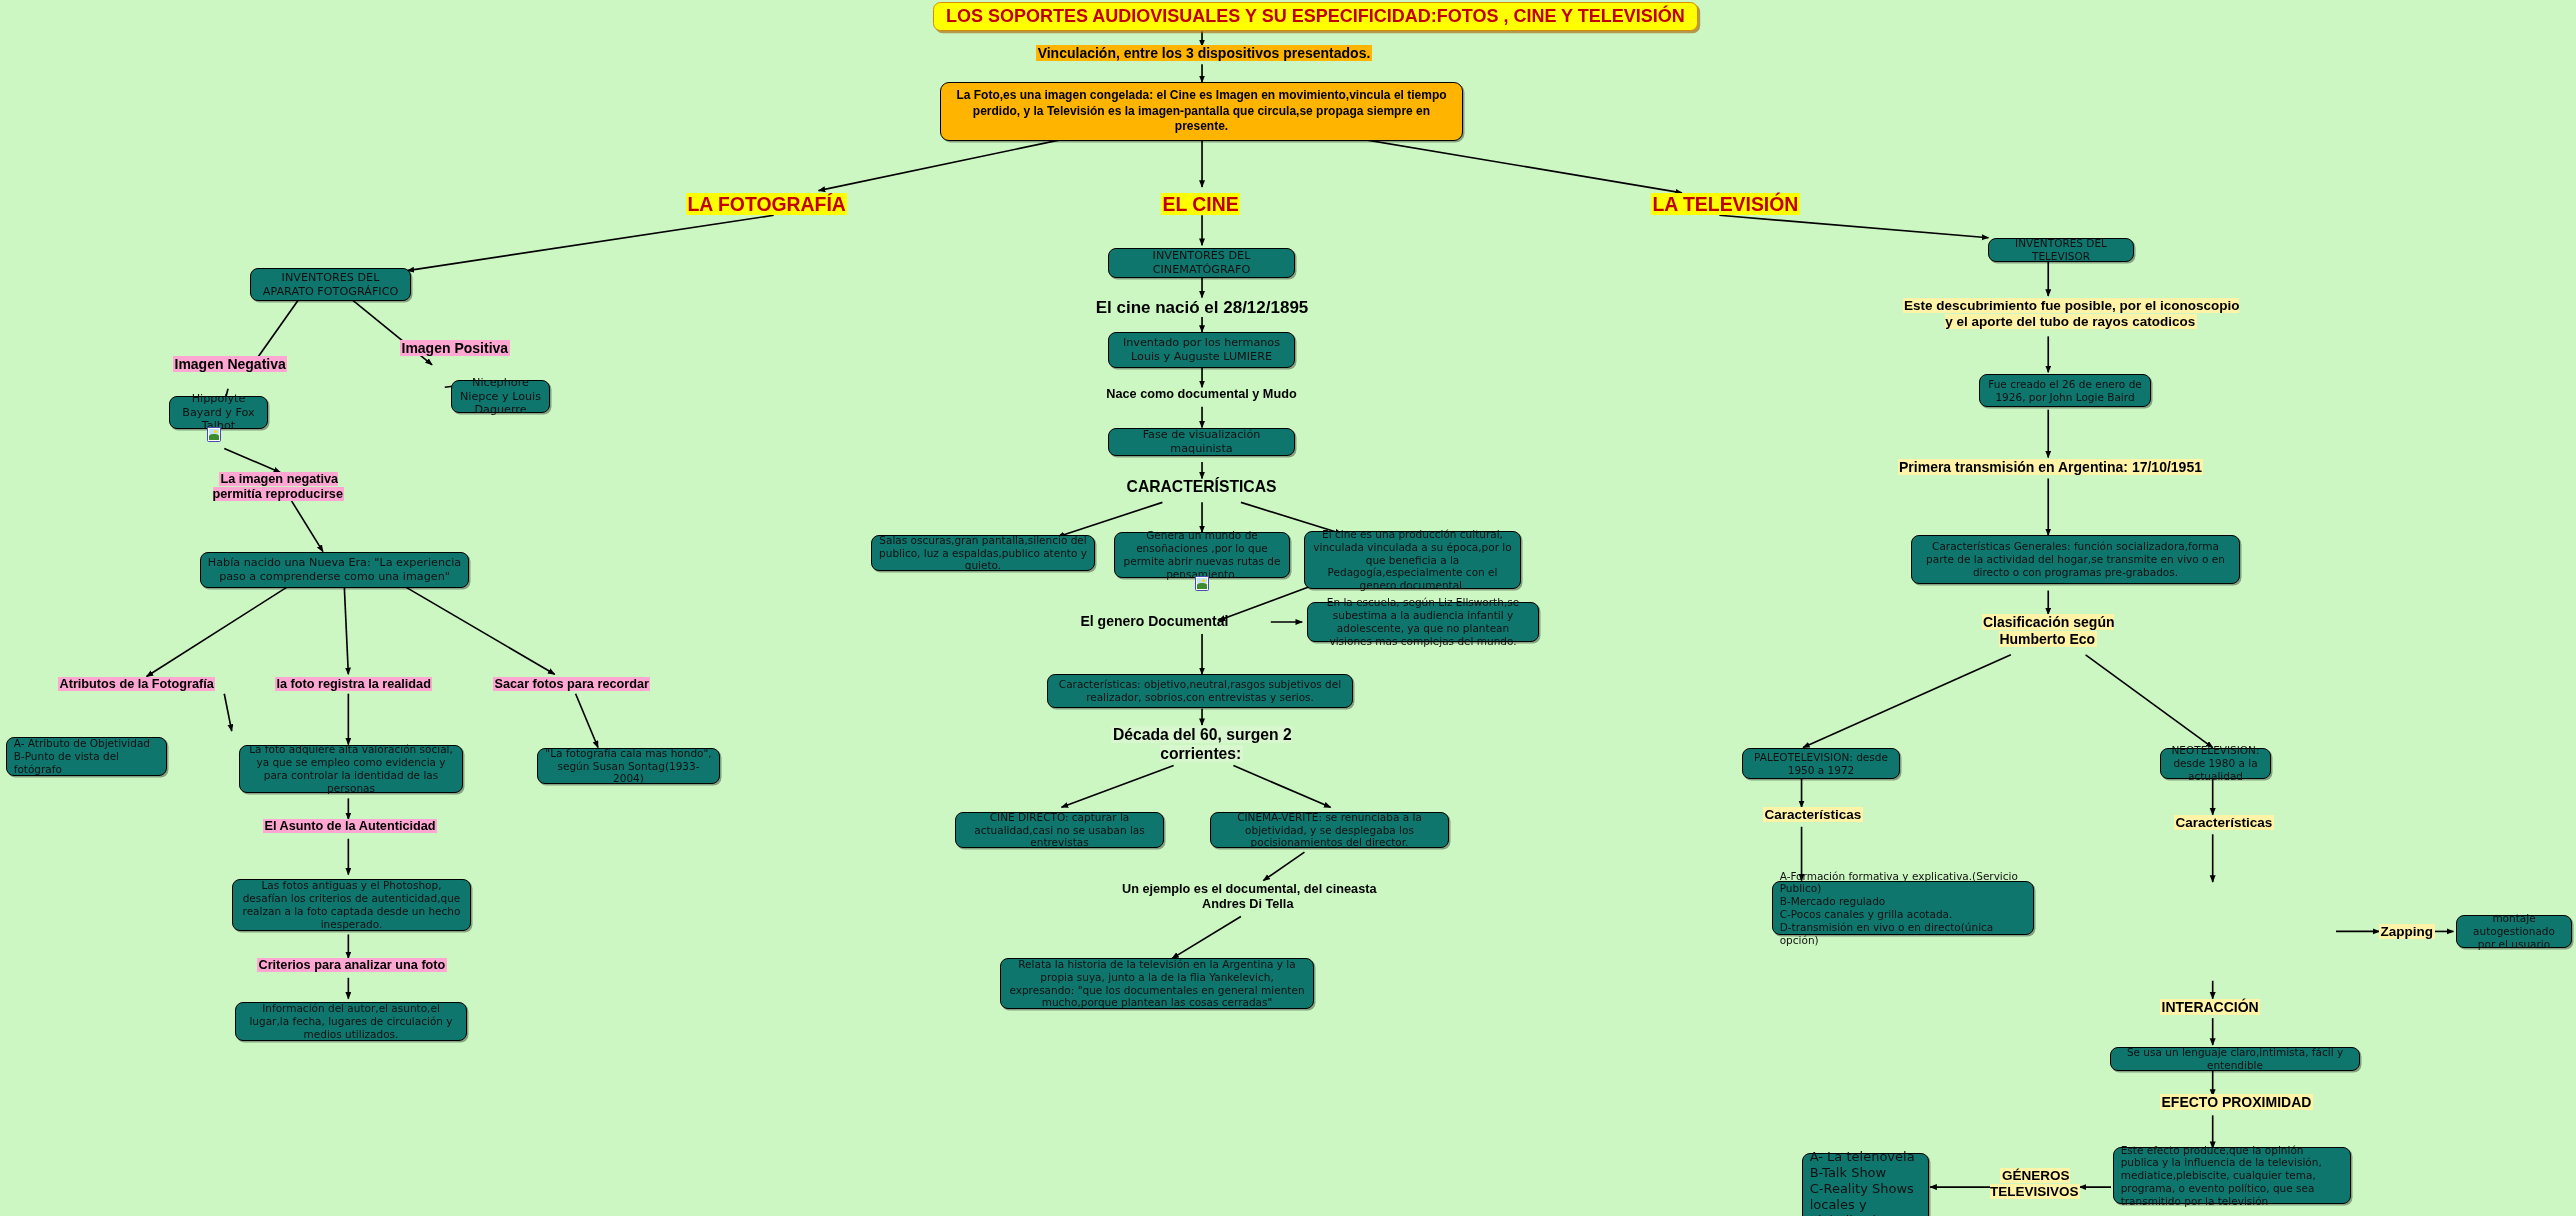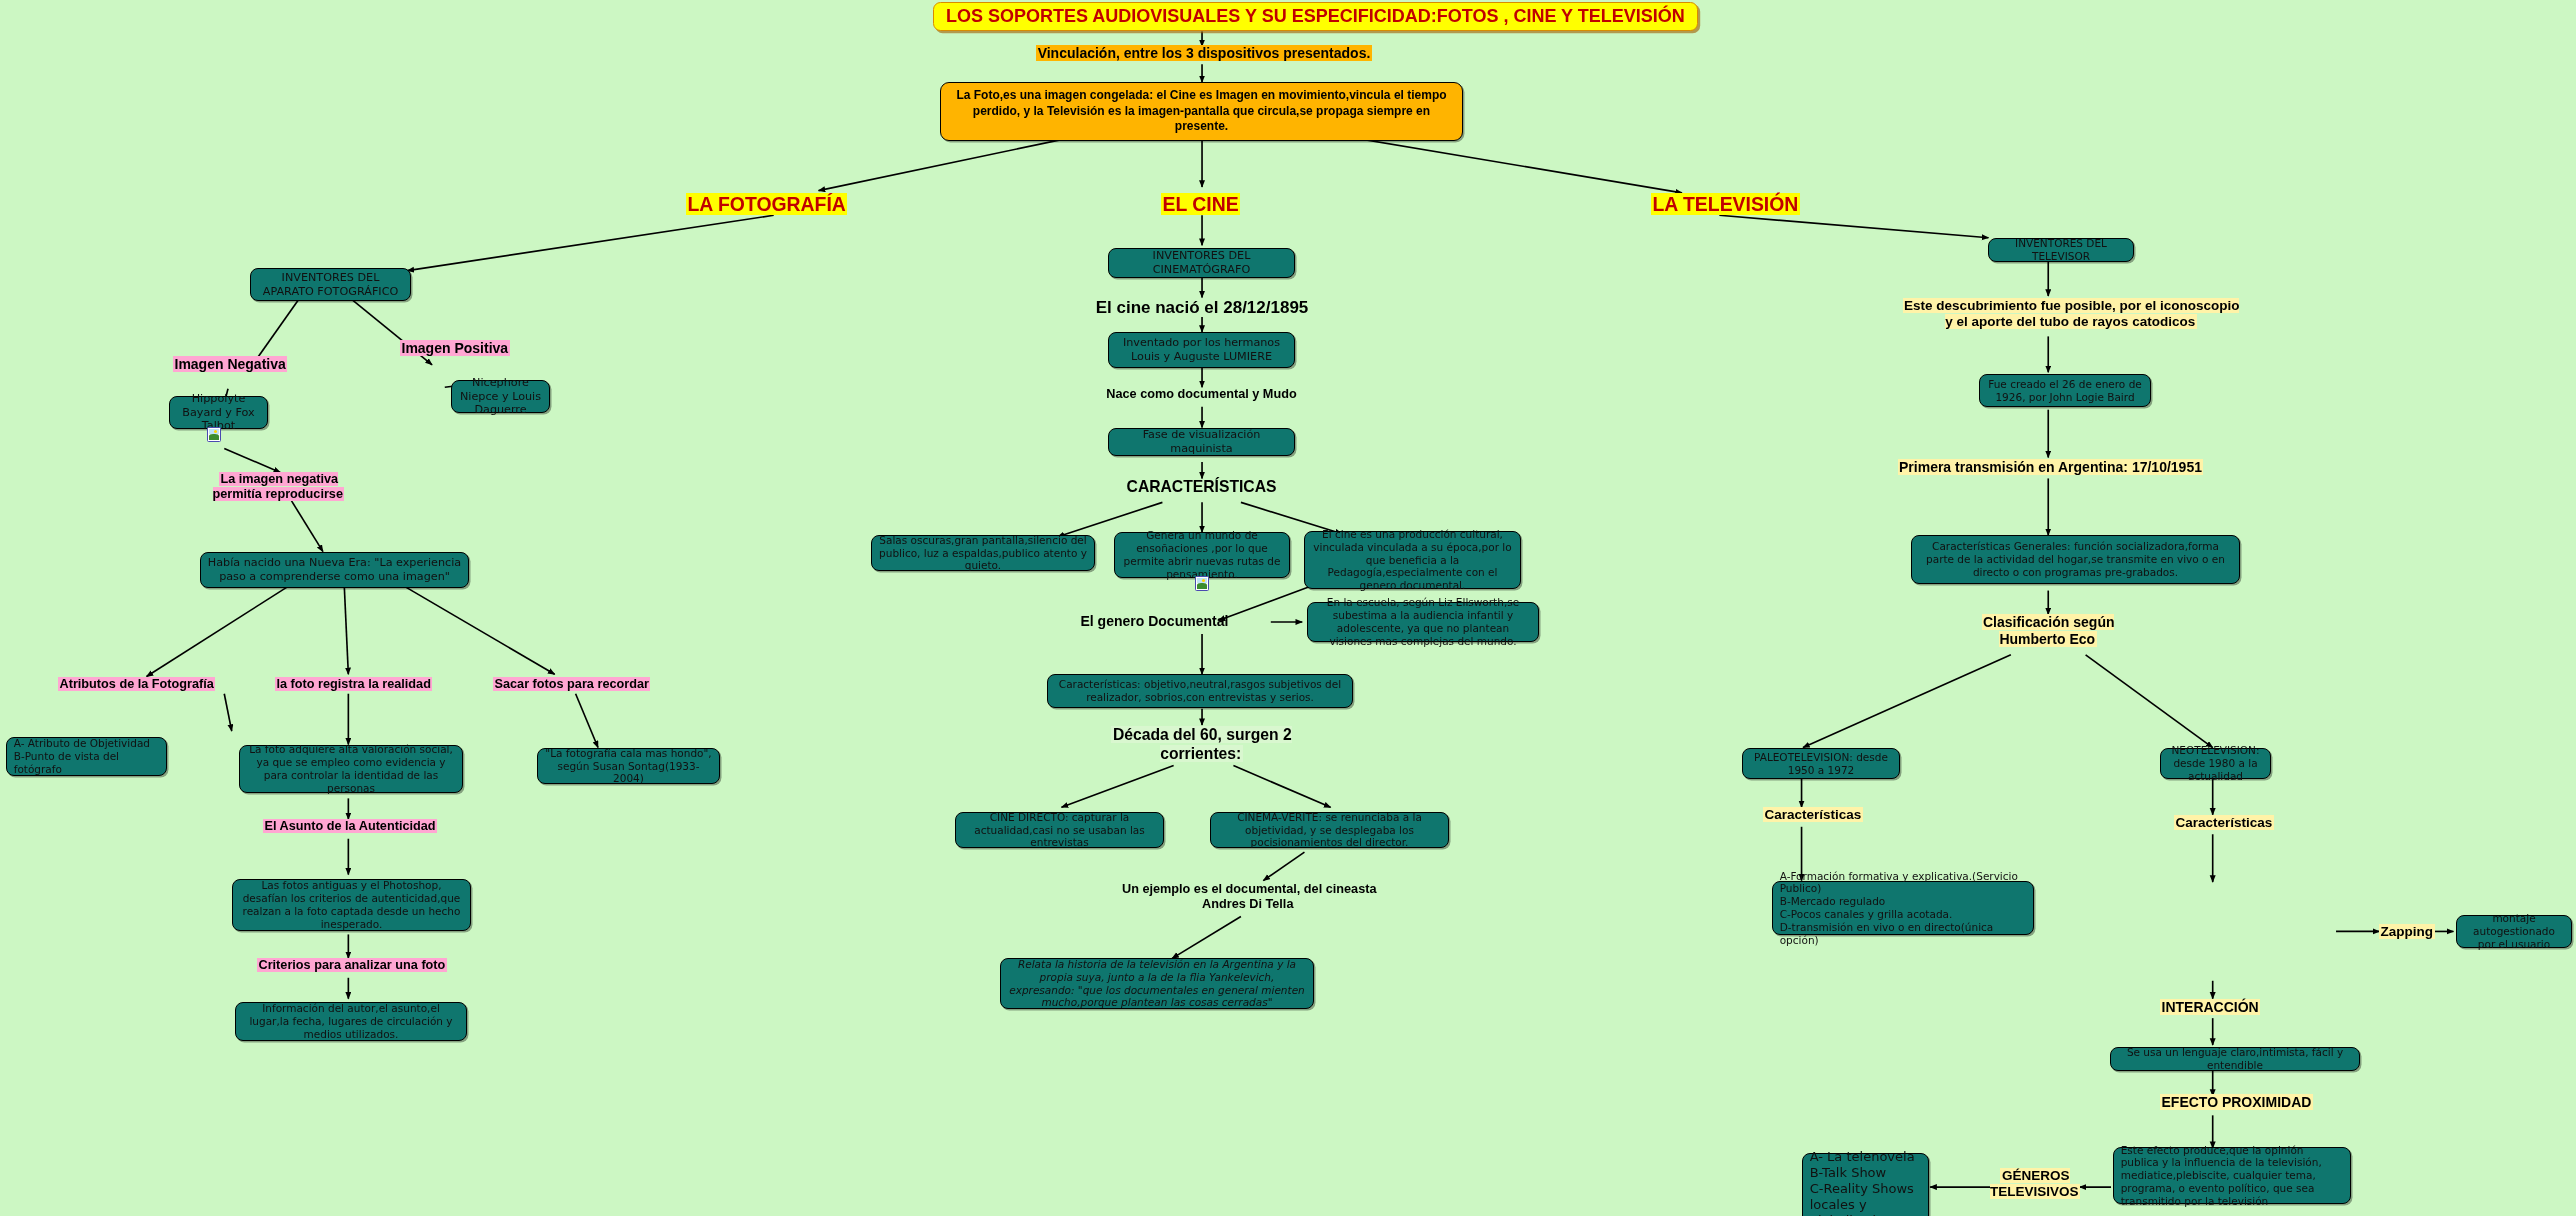--- a/index.html
+++ b/index.html
@@ -331,21 +331,21 @@
   </div>
 
   <div class="node cyan" style="left:955px;top:812px;width:209px;height:36px;font-size:10.5px;">CINE DIRECTO: capturar la actualidad,casi no se usaban las entrevistas</div>
 
   <div class="node cyan" style="left:1210px;top:812px;width:239px;height:36px;font-size:10.5px;">CINEMA-VERITE: se renunciaba a la objetividad, y se desplegaba los pocisionamientos del director.</div>
 
   <div class="hl hl-none c" style="left:1114px;top:882px;width:269px;font-size:12.7px;white-space:normal;">
     <span class="t">Un ejemplo es el documental, del cineasta Andres Di Tella</span>
   </div>
 
-  <div class="node cyan" style="left:1000px;top:958px;width:314px;height:51px;font-size:10.5px;font-style:italic;">Relata la historia de la televisión en la Argentina y la propia suya, junto a la de la flia Yankelevich, expresando: "que los documentales en general mienten mucho,porque plantean las cosas cerradas"</div>
+  <div class="node cyan" style="left:1000px;top:958px;width:314px;height:51px;font-size:10.5px;">Relata la historia de la televisión en la Argentina y la propia suya, junto a la de la flia Yankelevich, expresando: "que los documentales en general mienten mucho,porque plantean las cosas cerradas"</div>
 
   <div class="node cyan" style="left:1988px;top:238px;width:146px;height:24px;font-size:10.5px;">INVENTORES DEL TELEVISOR</div>
 
   <div class="hl hl-pale c" style="left:1899px;top:298px;width:344px;font-size:13.5px;white-space:normal;">
     <span class="t">Este descubrimiento fue posible, por el iconoscopio y el aporte del tubo de rayos catodicos</span>
   </div>
 
   <div class="node cyan" style="left:1979px;top:374px;width:172px;height:33px;font-size:10.5px;">Fue creado el 26 de enero de 1926, por John Logie Baird</div>
 
   <div class="hl hl-pale c" style="left:1890px;top:459px;width:321px;font-size:14px;">

